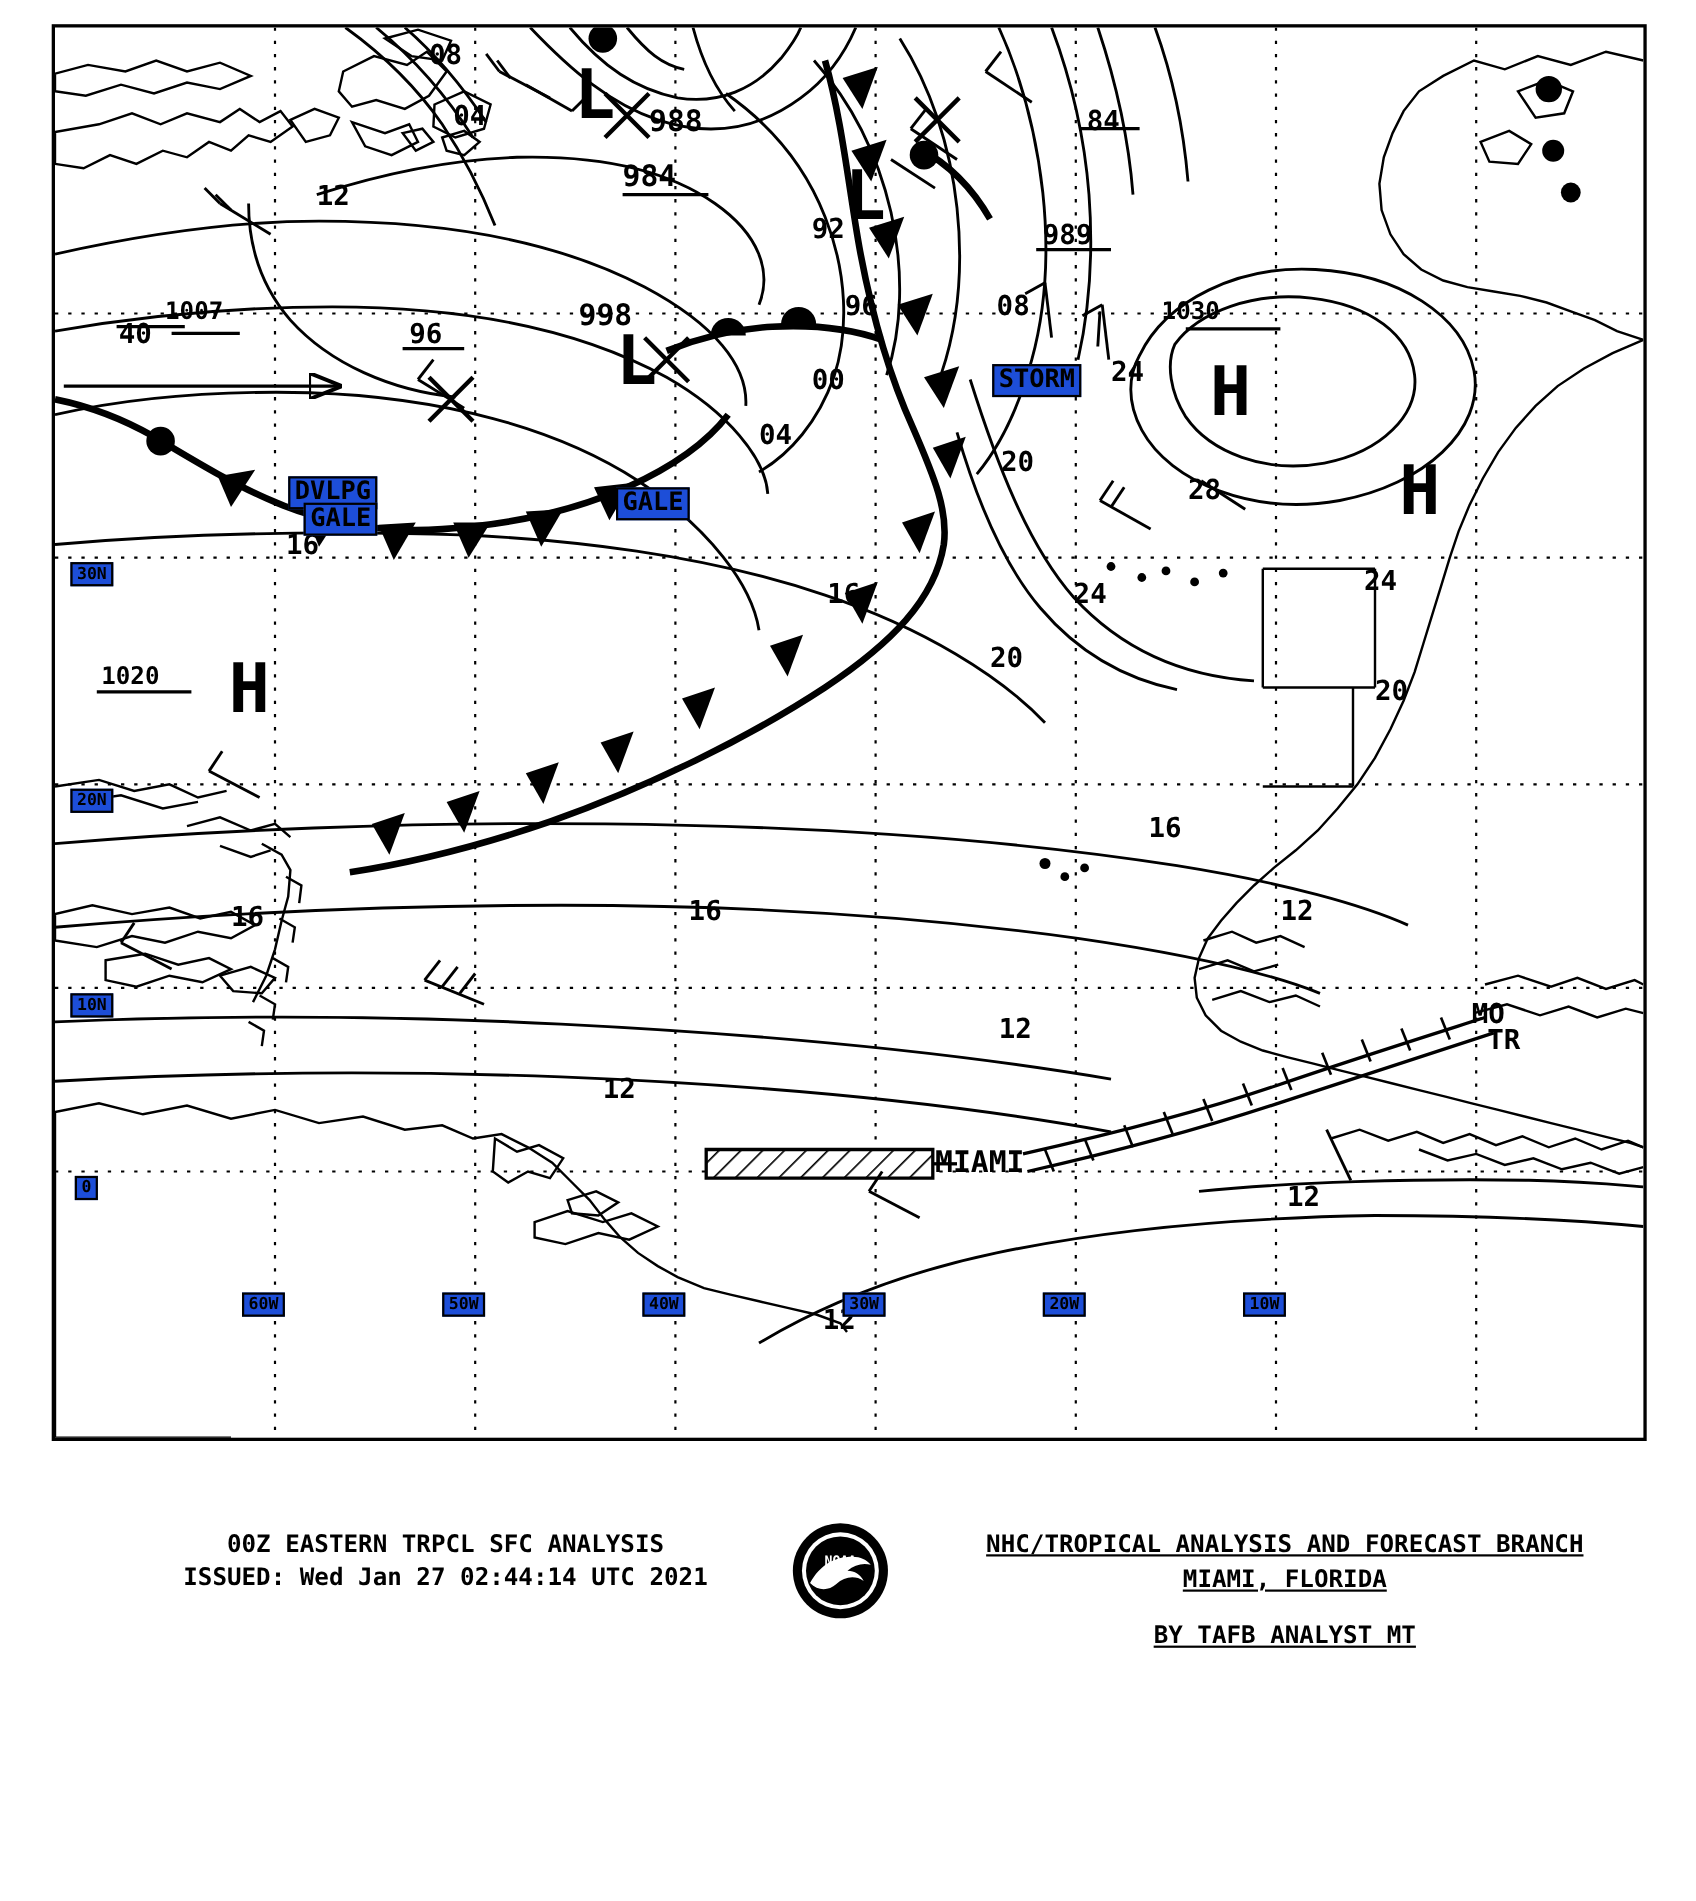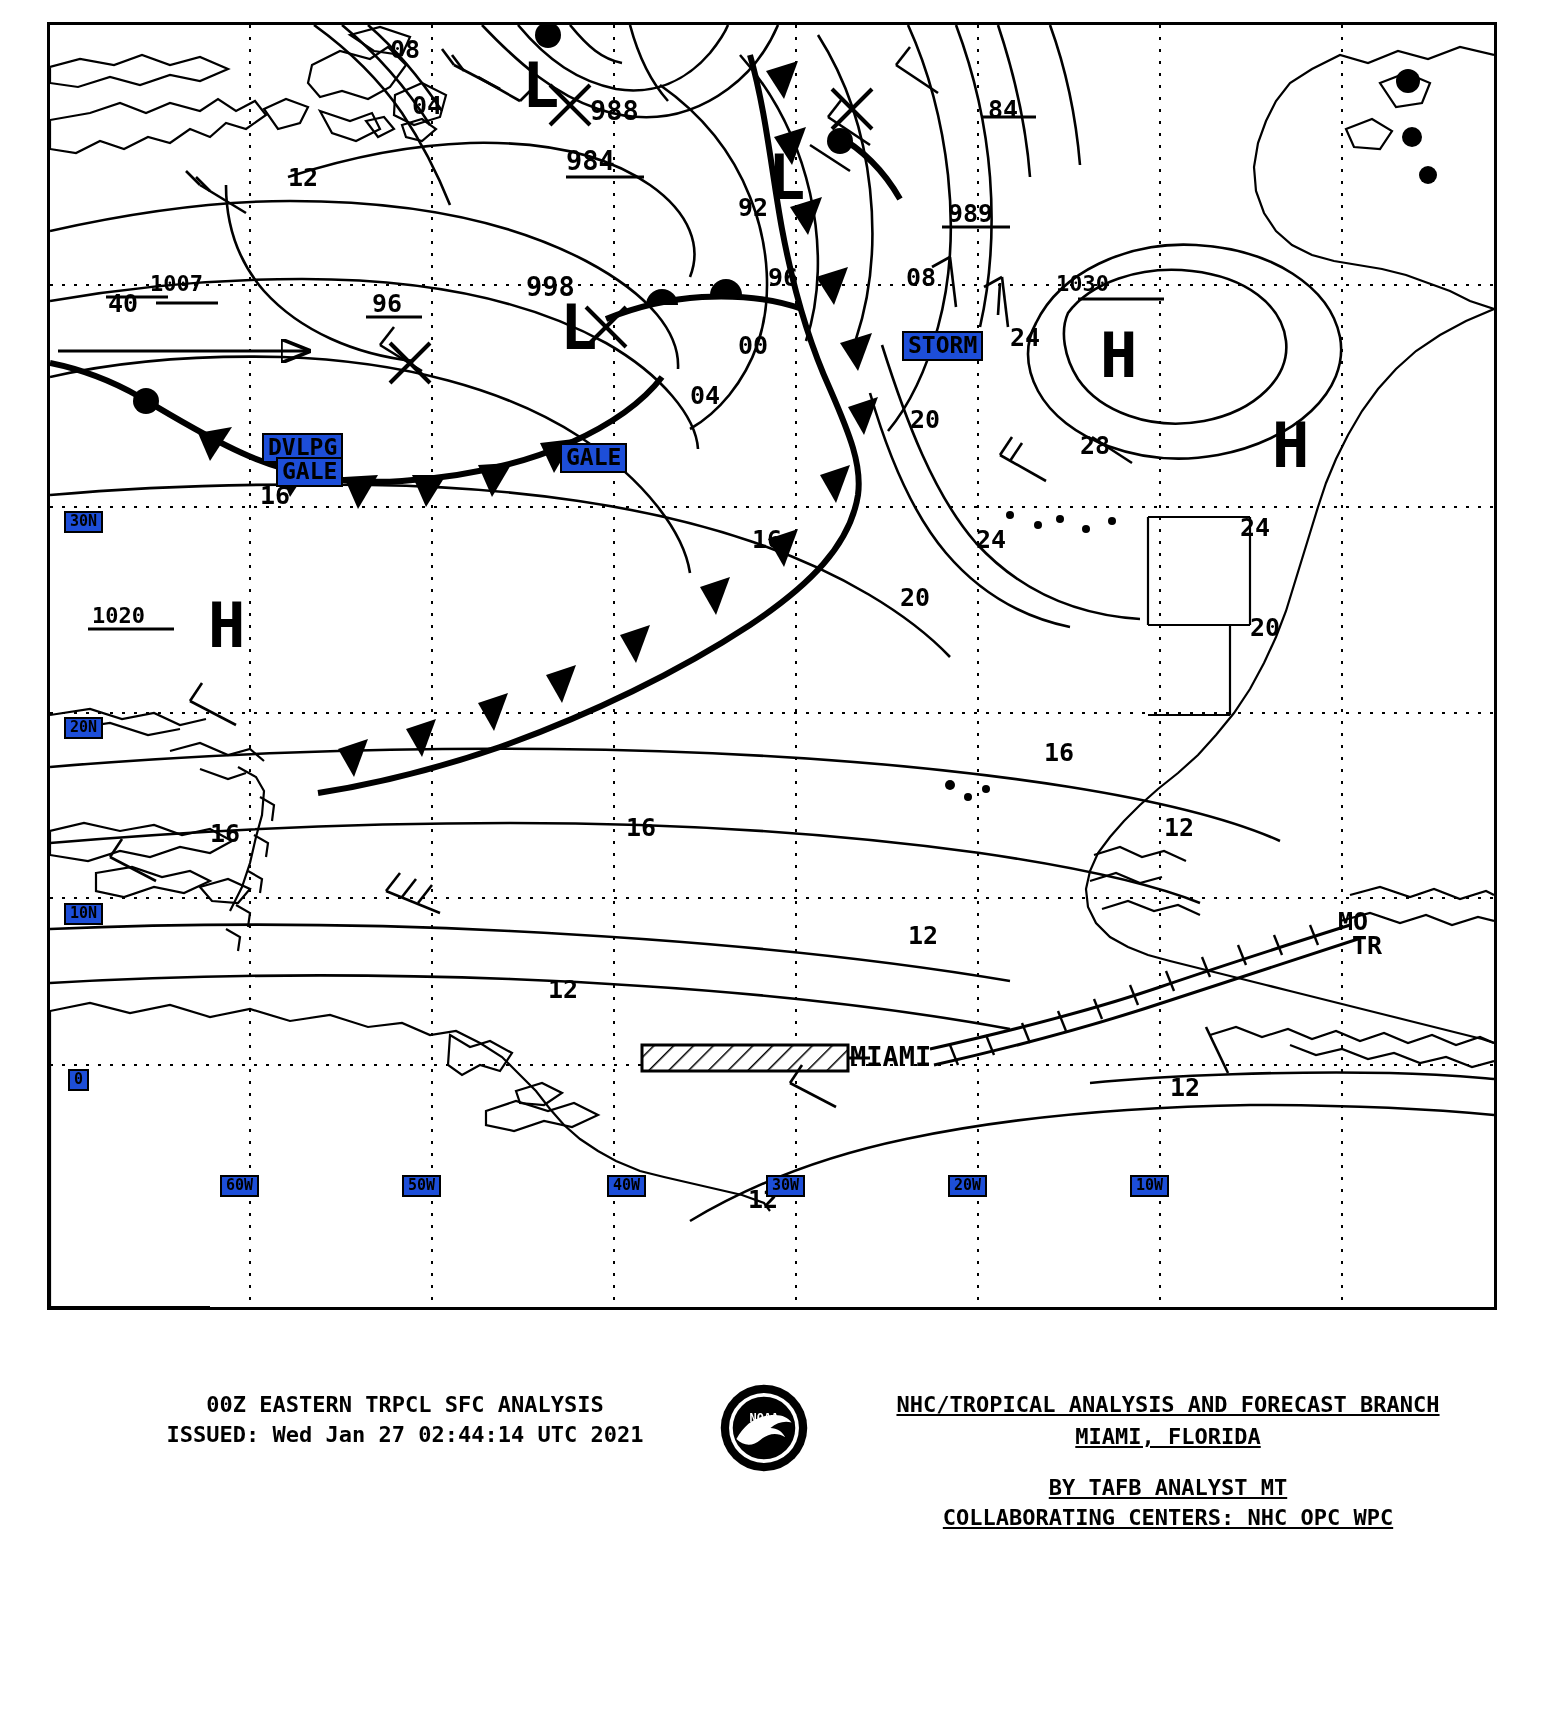--- a/index.html
+++ b/index.html
@@ -443,21 +443,21 @@
       <div class="lbl isobar-lbl" style="left:1288px;top:884px;">MO</div>
       <div class="lbl isobar-lbl" style="left:1302px;top:908px;">TR</div>
 
       <div class="lbl boxed grid-lbl" style="left:14px;top:486px;">30N</div>
       <div class="lbl boxed grid-lbl" style="left:14px;top:692px;">20N</div>
       <div class="lbl boxed grid-lbl" style="left:14px;top:878px;">10N</div>
       <div class="lbl boxed grid-lbl" style="left:18px;top:1044px;">0</div>
 
       <div class="lbl boxed grid-lbl" style="left:170px;top:1150px;">60W</div>
       <div class="lbl boxed grid-lbl" style="left:352px;top:1150px;">50W</div>
-      <div class="lbl boxed grid-lbl" style="left:557px;top:1150px;">40W</div>
+      <div class="lbl boxed grid-lbl" style="left:534px;top:1150px;">40W</div>
       <div class="lbl boxed grid-lbl" style="left:716px;top:1150px;">30W</div>
       <div class="lbl boxed grid-lbl" style="left:898px;top:1150px;">20W</div>
       <div class="lbl boxed grid-lbl" style="left:1080px;top:1150px;">10W</div>
 
     </div>
   </div>
 
   <div class="footer">
     <div class="footer-left">
       <div>00Z EASTERN TRPCL SFC ANALYSIS</div>
@@ -469,17 +469,16 @@
       <circle cx="50" cy="50" r="38" fill="#fff"></circle>
       <circle cx="50" cy="50" r="34" fill="#000"></circle>
       <path d="M20 62 C30 44 44 36 62 36 C70 36 76 39 80 44 C72 42 64 44 57 50 C64 50 70 54 73 60 C64 54 54 56 46 63 C38 70 28 70 20 62 Z" fill="#fff"></path>
       <text x="50" y="44" font-family="DejaVu Sans Mono, monospace" font-size="13" font-weight="bold" fill="#fff" text-anchor="middle">NOAA</text>
     </svg>
 
     <div class="footer-right">
       <div>NHC/TROPICAL ANALYSIS AND FORECAST BRANCH</div>
       <div class="sub">MIAMI, FLORIDA</div>
       <div class="by">BY TAFB ANALYST  MT</div>
-      <div>COLLABORATING CENTERS: NHC OPC WPC</div>
     </div>
   </div>
 
 </div>
 
 </body></html>

